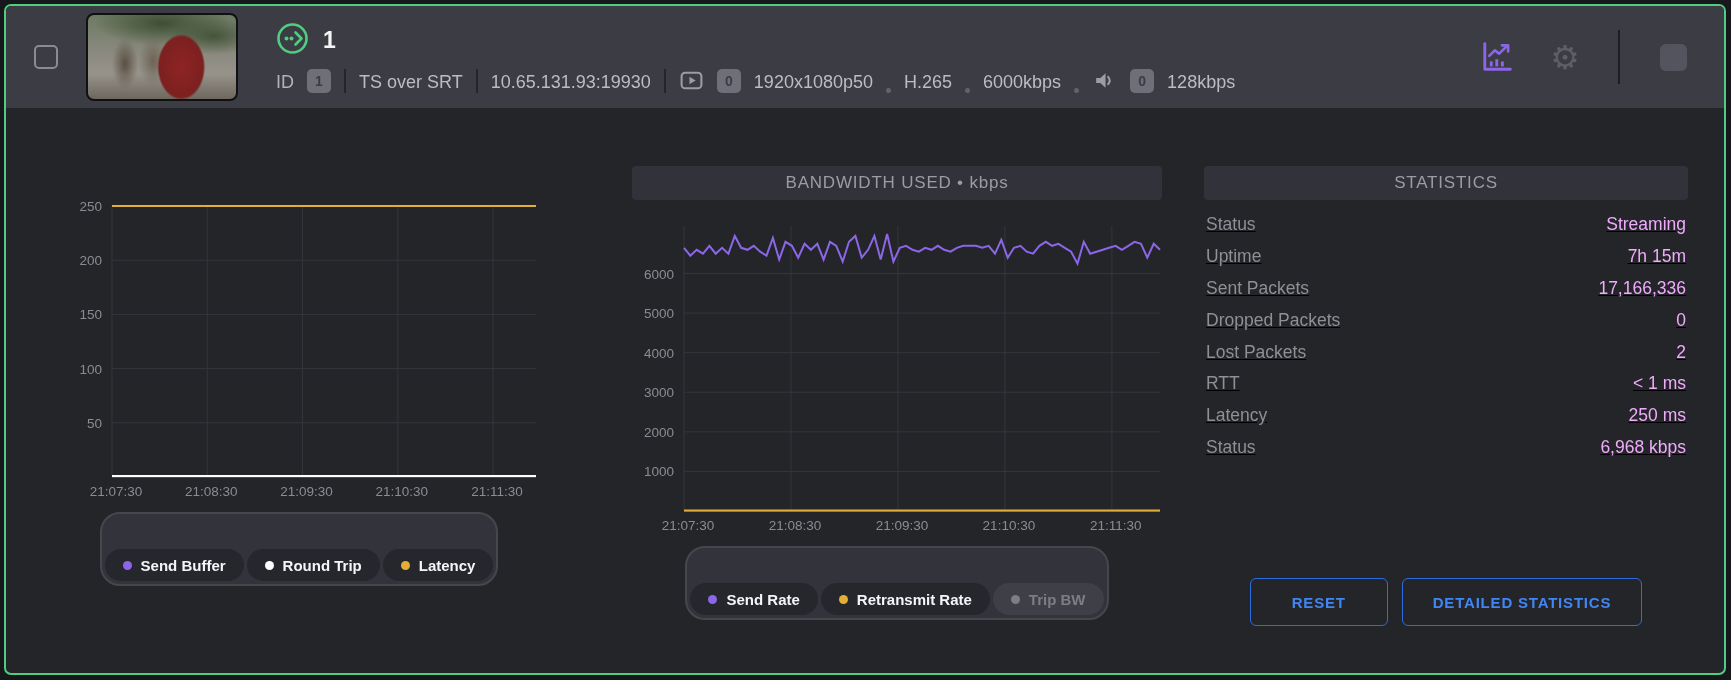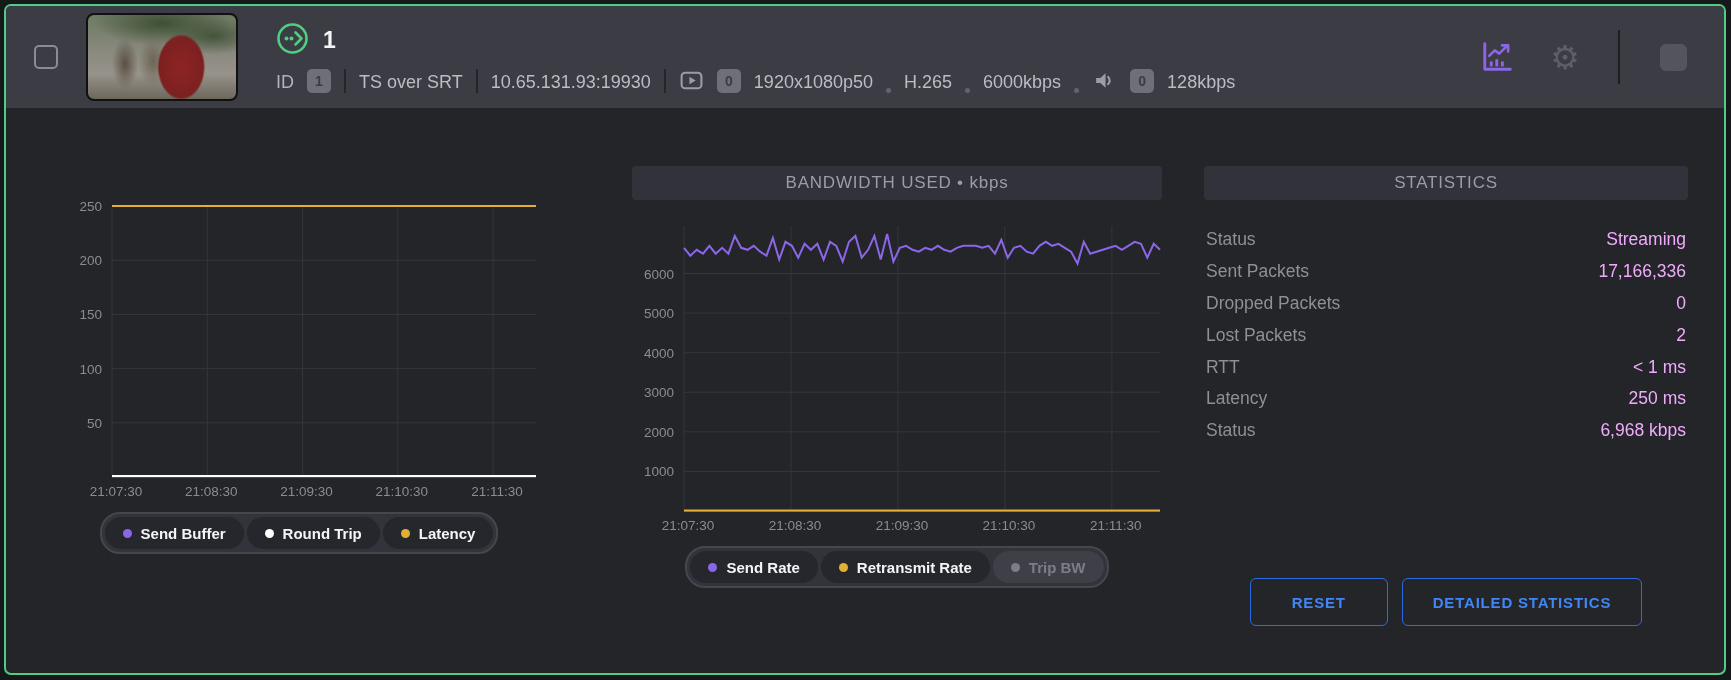--- a/index.html
+++ b/index.html
@@ -36,28 +36,28 @@
   .content { position:relative; height:567px; }
   .panel { position:absolute; top:58px; }
   .panel-title { height:34px; background:#31323a; border-radius:4px; display:flex; align-items:center; justify-content:center; color:#9b9ca4; font-size:17px; letter-spacing:0.8px; }
   #panel-delay { left:54px; width:478px; }
   #panel-bw { left:626px; width:530px; }
   #panel-stats { left:1198px; width:484px; }
 
   .chart-svg { display:block; margin-top:13px; }
   .legend-row { display:flex; justify-content:center; margin-top:8px; }
   .legend { display:inline-flex; border:2px solid #45464e; background:#33343b; border-radius:20px; padding:3px; gap:3px; }
-  .chip { display:flex; align-items:center; gap:9px; background:#26272c; border-radius:16px; padding:0 18px; height:32px; cursor:pointer; }
+  .chip { display:flex; align-items:center; gap:9px; background:#26272c; border-radius:16px; padding:0 18px; height:32px; cursor:pointer;margin-top:32px; }
   .chip span.lbl { color:#f5f5f7; font-size:15px; font-weight:bold; white-space:nowrap; }
   .chip .dot { width:9px; height:9px; border-radius:50%; flex:none; }
   .chip.disabled { background:#3e3f47; }
   .chip.disabled span.lbl { color:#7c7d86; font-weight:bold; }
 
   
-  .stat-rows { margin-top:24px; padding:0 2px; }
+  .stat-rows { margin-top:9px; padding:0 2px;text-decoration:underline; }
   .stat-row { display:flex; justify-content:space-between; align-items:center; height:31.8px; }
   .stat-label { color:#8e8f97; font-size:17.5px; }
   .stat-value { color:#f0abfc; font-size:17.5px; }
   .stat-buttons { position:absolute; top:412px; left:0; width:100%; display:flex; justify-content:center; gap:14px; }
   .outline-btn { height:48px; border:1px solid #2e6be0; border-radius:6px; background:transparent; color:#4186f5; font-family:"Liberation Sans",sans-serif; font-size:15px; font-weight:bold; letter-spacing:0.8px; padding:0 30px; cursor:pointer; }
   .outline-btn.reset { width:138px; }
 </style>
 </head>
 <body>
 
@@ -232,20 +232,24 @@
     </div>
 
     <div class="panel" id="panel-stats">
       <div class="panel-title">STATISTICS</div>
       <div class="stat-rows" id="stat-rows">
           <div class="stat-row">
             <span class="stat-label">Status</span>
             <span class="stat-value">Streaming</span>
           </div>
           <div class="stat-row">
+            <span class="stat-label">Uptime</span>
+            <span class="stat-value">7h 15m</span>
+          </div>
+          <div class="stat-row">
             <span class="stat-label">Sent Packets</span>
             <span class="stat-value">17,166,336</span>
           </div>
           <div class="stat-row">
             <span class="stat-label">Dropped Packets</span>
             <span class="stat-value">0</span>
           </div>
           <div class="stat-row">
             <span class="stat-label">Lost Packets</span>
             <span class="stat-value">2</span>

